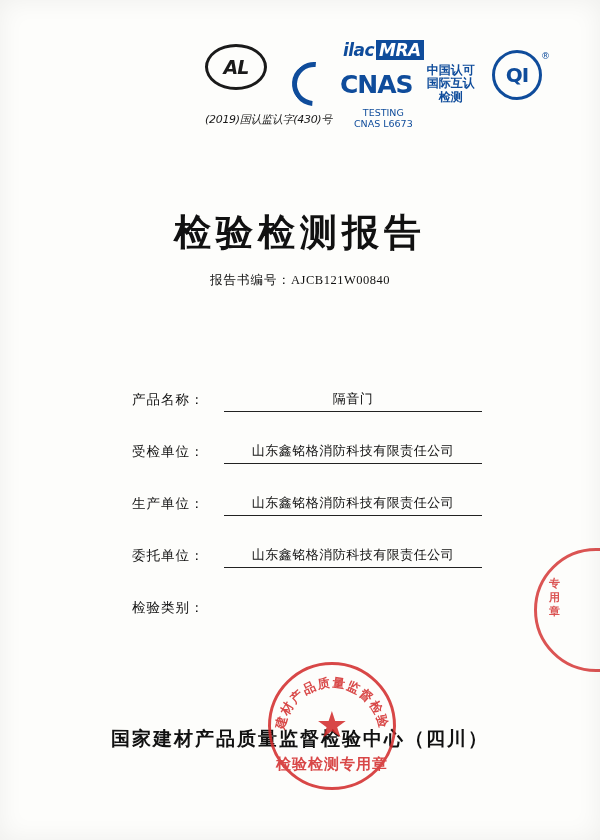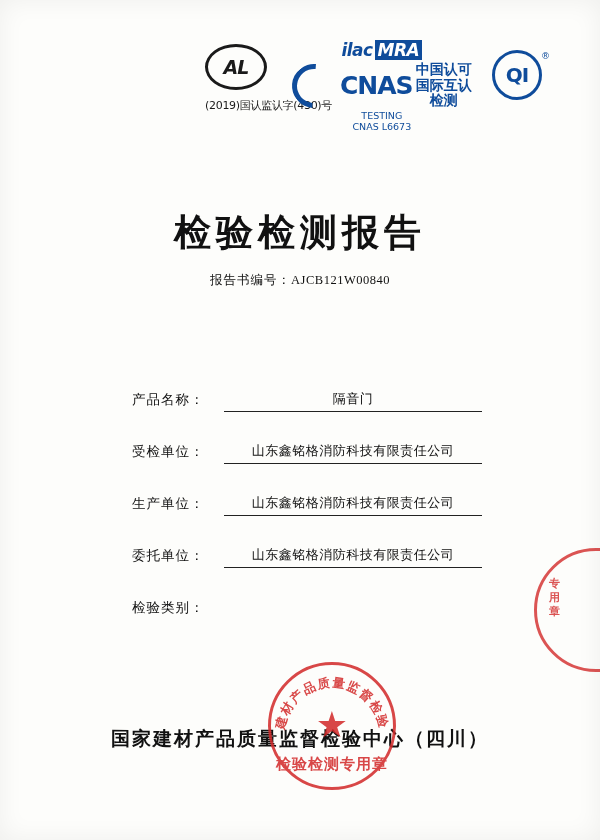--- a/index.html
+++ b/index.html
@@ -91,23 +91,24 @@
     font-weight: bold;
     font-style: italic;
     font-size: 19px;
     color: #1a1a1a;
     letter-spacing: -1px;
   }
   .cal-sub {
     font-family: "DejaVu Sans", sans-serif;
     font-size: 11px;
     color: #1a1a1a;
-    margin-top: 8px;
+    margin-top: 22px;
     white-space: nowrap;
     letter-spacing: -0.3px;
+    font-style: italic;
   }
 
   
   #logo-cnas { left: 292px; top: 2px; text-align: center; }
   .ilac {
     font-family: "DejaVu Sans", sans-serif;
     font-weight: bold;
     font-style: italic;
     font-size: 17px;
     color: #0f4c9b;
@@ -139,24 +140,24 @@
   .cnas-word {
     font-family: "DejaVu Sans", sans-serif;
     font-weight: bold;
     font-size: 25px;
     color: #0f4c9b;
     letter-spacing: -1px;
     line-height: 1;
   }
   .cnas-cn {
     font-family: "DejaVu Sans", sans-serif;
-    font-size: 14px;
+    font-size: 12px;
     color: #0f4c9b;
     line-height: 1.12;
-    margin-left: 3px;
+    margin-left: 14px;
     font-weight: bold;
   }
   .cnas-bottom {
     font-family: "DejaVu Sans", sans-serif;
     font-size: 9.5px;
     color: #0f4c9b;
     margin-top: 1px;
     line-height: 1.2;
   }
 

